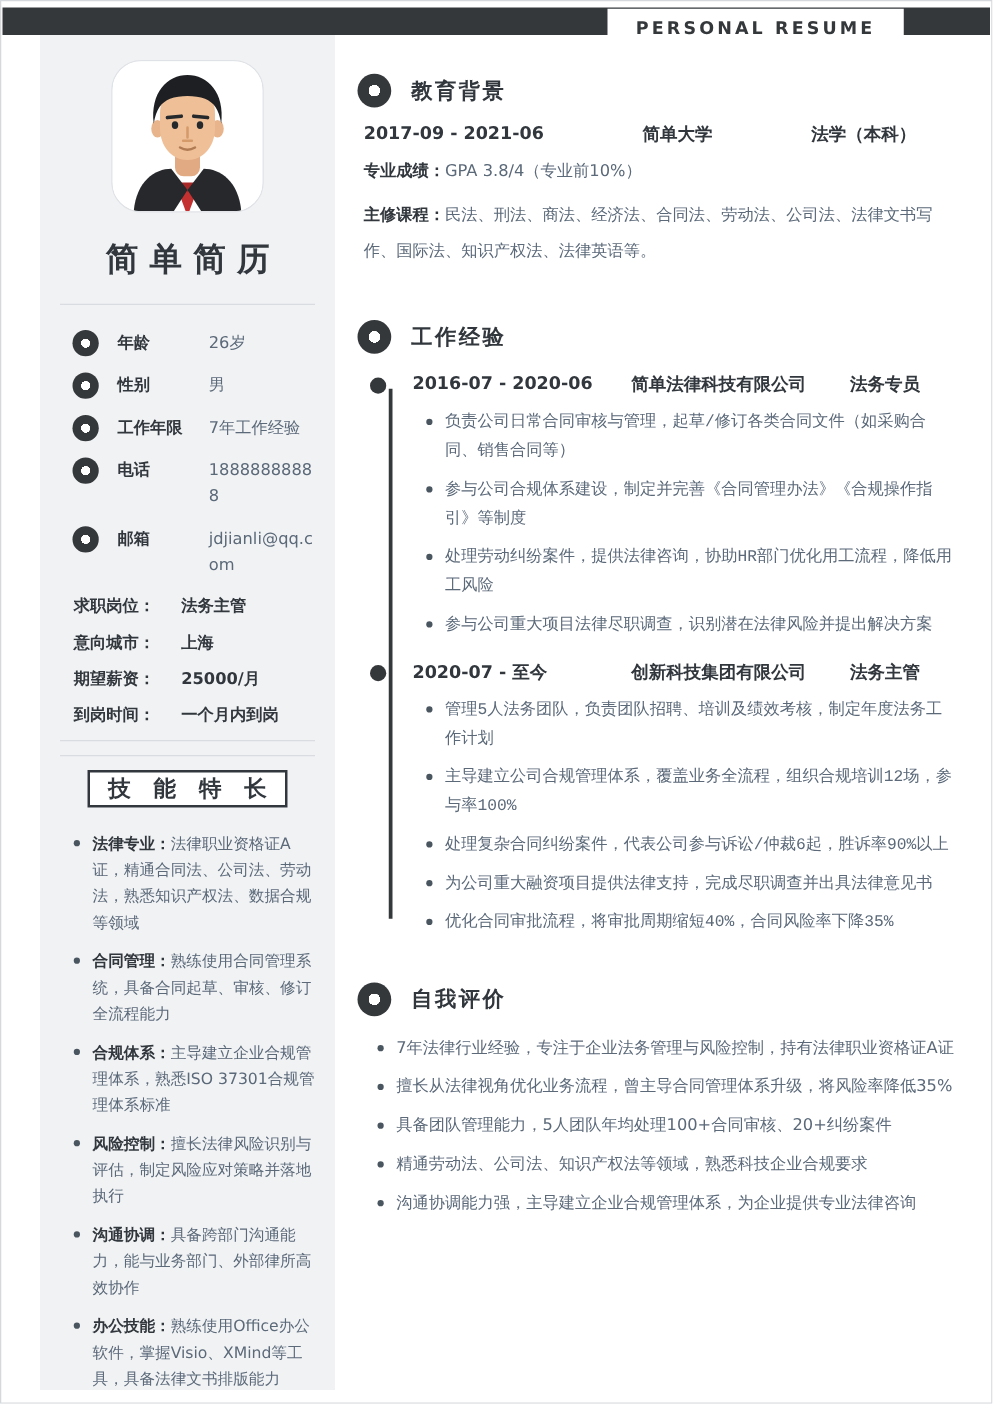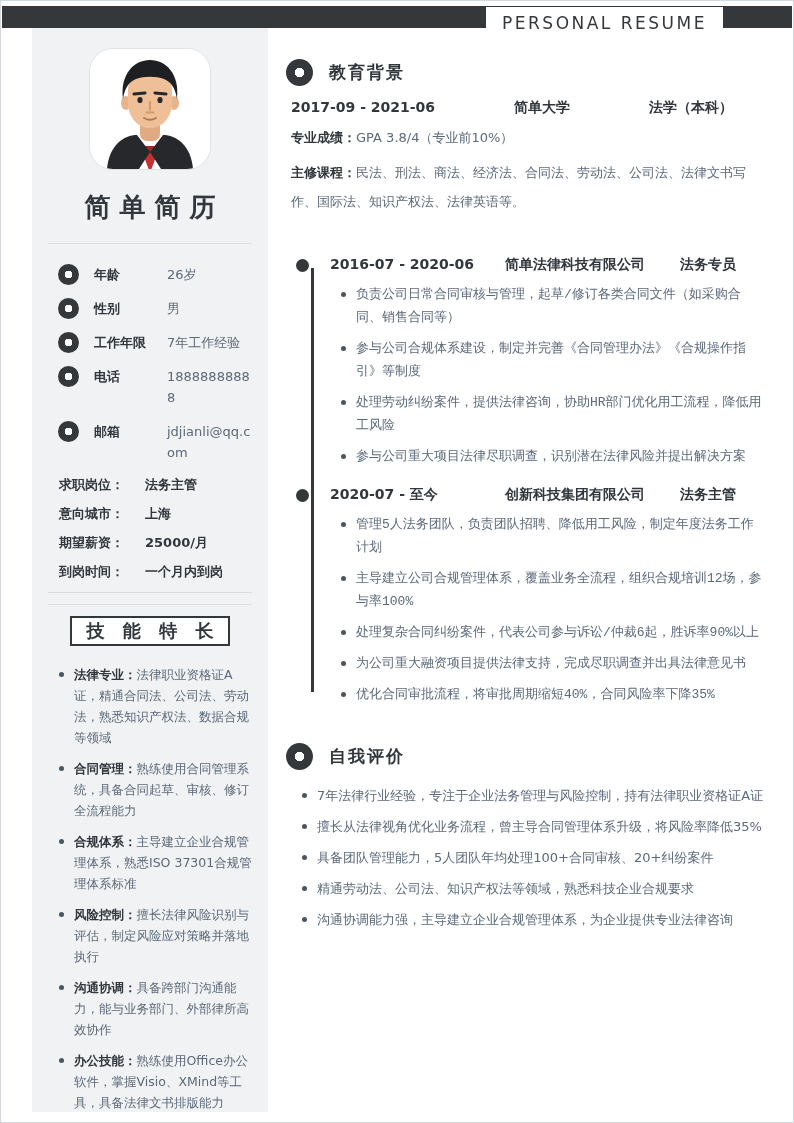--- a/index.html
+++ b/index.html
@@ -13,21 +13,21 @@
   }
   *{margin:0;padding:0;box-sizing:border-box;}
   html,body{background:#fff;}
   body{font-family:"DejaVu Sans","Liberation Sans",sans-serif;}
   .page{position:relative;width:794px;height:1123px;background:#fff;border:1px solid var(--page-border);overflow:hidden;}
 
   
   .topbar{position:absolute;left:1px;right:1px;top:5px;height:22px;background:var(--dark);}
   .topbar-label{position:absolute;left:484px;top:1px;width:237px;height:31px;background:#fff;
     display:flex;align-items:center;justify-content:center;}
-  .topbar-label span{font-size:17px;font-weight:normal;color:var(--dark);letter-spacing:2.5px;}
+  .topbar-label span{font-size:14px;font-weight:bold;color:var(--dark);letter-spacing:2.5px;}
 
   
   .sidebar{position:absolute;left:31px;top:27px;width:236px;height:1084px;background:var(--sidebar-bg);padding:20px 15px 0 15px;}
   .avatar-card{width:122px;height:122px;margin:0 auto;background:#fff;border:1px solid #dfe2e6;border-radius:24px;overflow:hidden;}
   .avatar-card svg{display:block;width:100%;height:100%;}
   .side-name{margin-top:20px;text-align:center;font-size:26px;font-weight:bold;color:var(--bold-text);letter-spacing:9px;padding-left:9px;}
   .side-divider{height:1px;background:var(--divider);margin:18px 1px 0 1px;}
 
   .info-list{margin-top:20px;padding-left:11px;}
   .info-row{display:flex;align-items:flex-start;margin-bottom:13px;}
@@ -230,20 +230,24 @@
       </div>
       <div class="edu-line">
         <span class="lbl">专业成绩：</span><span>GPA 3.8/4（专业前10%）</span>
       </div>
       <div class="edu-line edu-courses">
         <span class="lbl">主修课程：</span><span>民法、刑法、商法、经济法、合同法、劳动法、公司法、法律文书写作、国际法、知识产权法、法律英语等。</span>
       </div>
     </div>
 
     <div class="section">
+      <div class="section-head">
+        <span class="section-ring"></span>
+        <span class="section-title">工作经验</span>
+      </div>
 
       <div class="timeline">
         <div class="tl-line"></div>
 
         <div class="job">
           <span class="tl-dot"></span>
           <div class="job-head">
             <span class="job-period">2016-07 - 2020-06</span>
             <span class="job-company">简单法律科技有限公司</span>
             <span class="job-title">法务专员</span>
@@ -259,21 +263,21 @@
 
         <div class="job">
           <span class="tl-dot"></span>
           <div class="job-head">
             <span class="job-period">2020-07 - 至今</span>
             <span class="job-company">创新科技集团有限公司</span>
             <span class="job-title">法务主管</span>
           </div>
           <ul class="bullets">
 
-          <li>管理5人法务团队，负责团队招聘、降低用工风险，制定年度法务工作计划</li>
+          <li>管理5人法务团队，负责团队招聘、培训及绩效考核，制定年度法务工作计划</li>
               <li>主导建立公司合规管理体系，覆盖业务全流程，组织合规培训12场，参与率100%</li>
               <li>处理复杂合同纠纷案件，代表公司参与诉讼/仲裁6起，胜诉率90%以上</li>
               <li>为公司重大融资项目提供法律支持，完成尽职调查并出具法律意见书</li>
               <li>优化合同审批流程，将审批周期缩短40%，合同风险率下降35%</li>
             </ul>
         </div>
       </div>
     </div>
 
     <div class="section section-eval">

